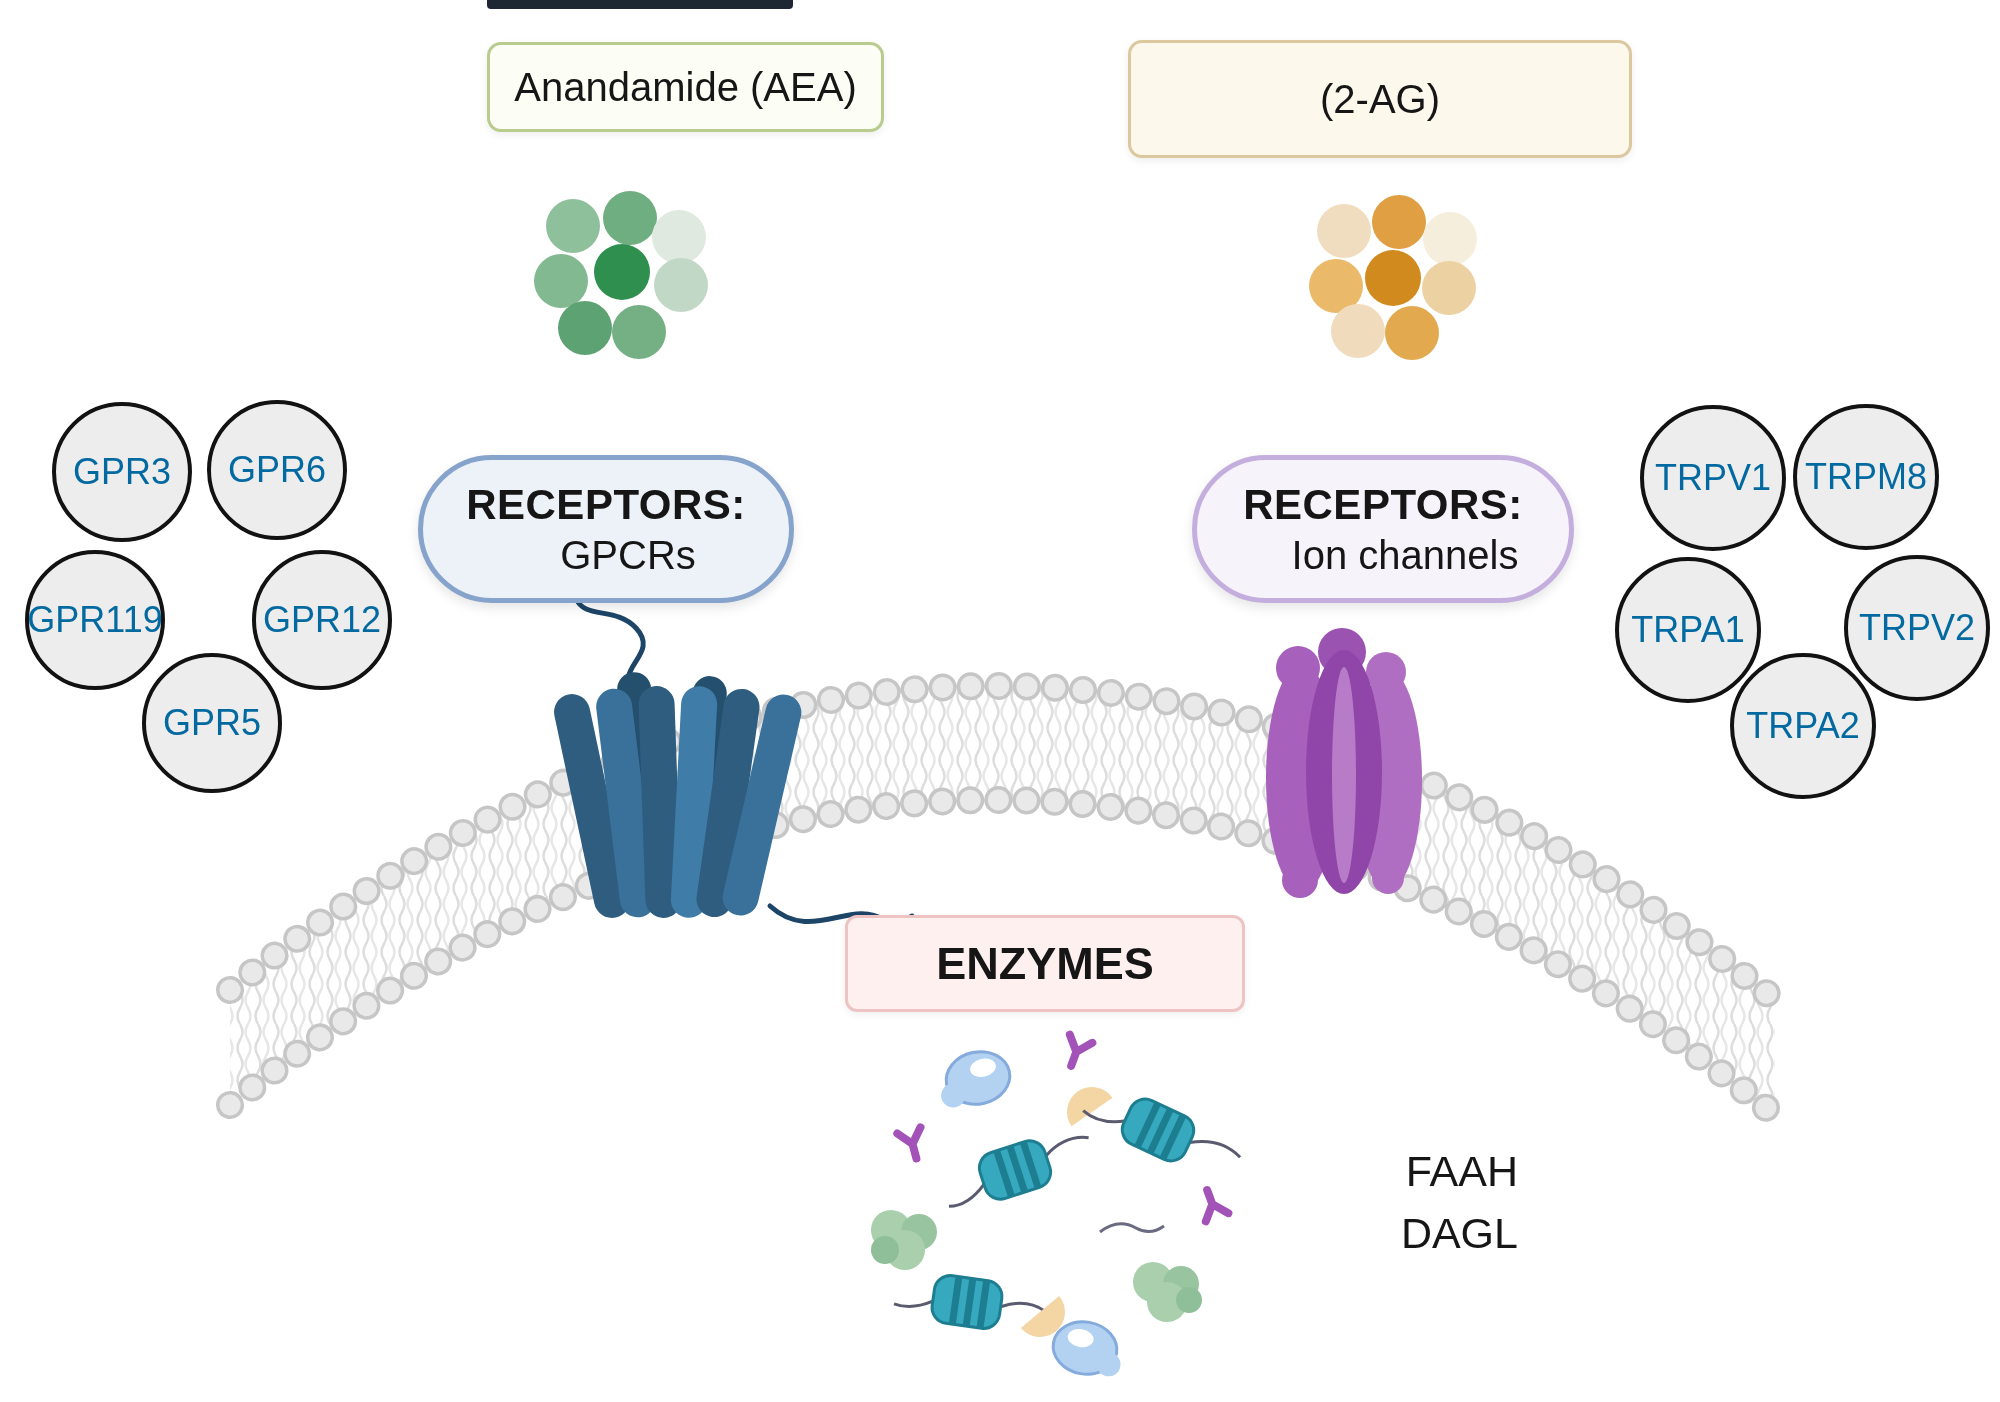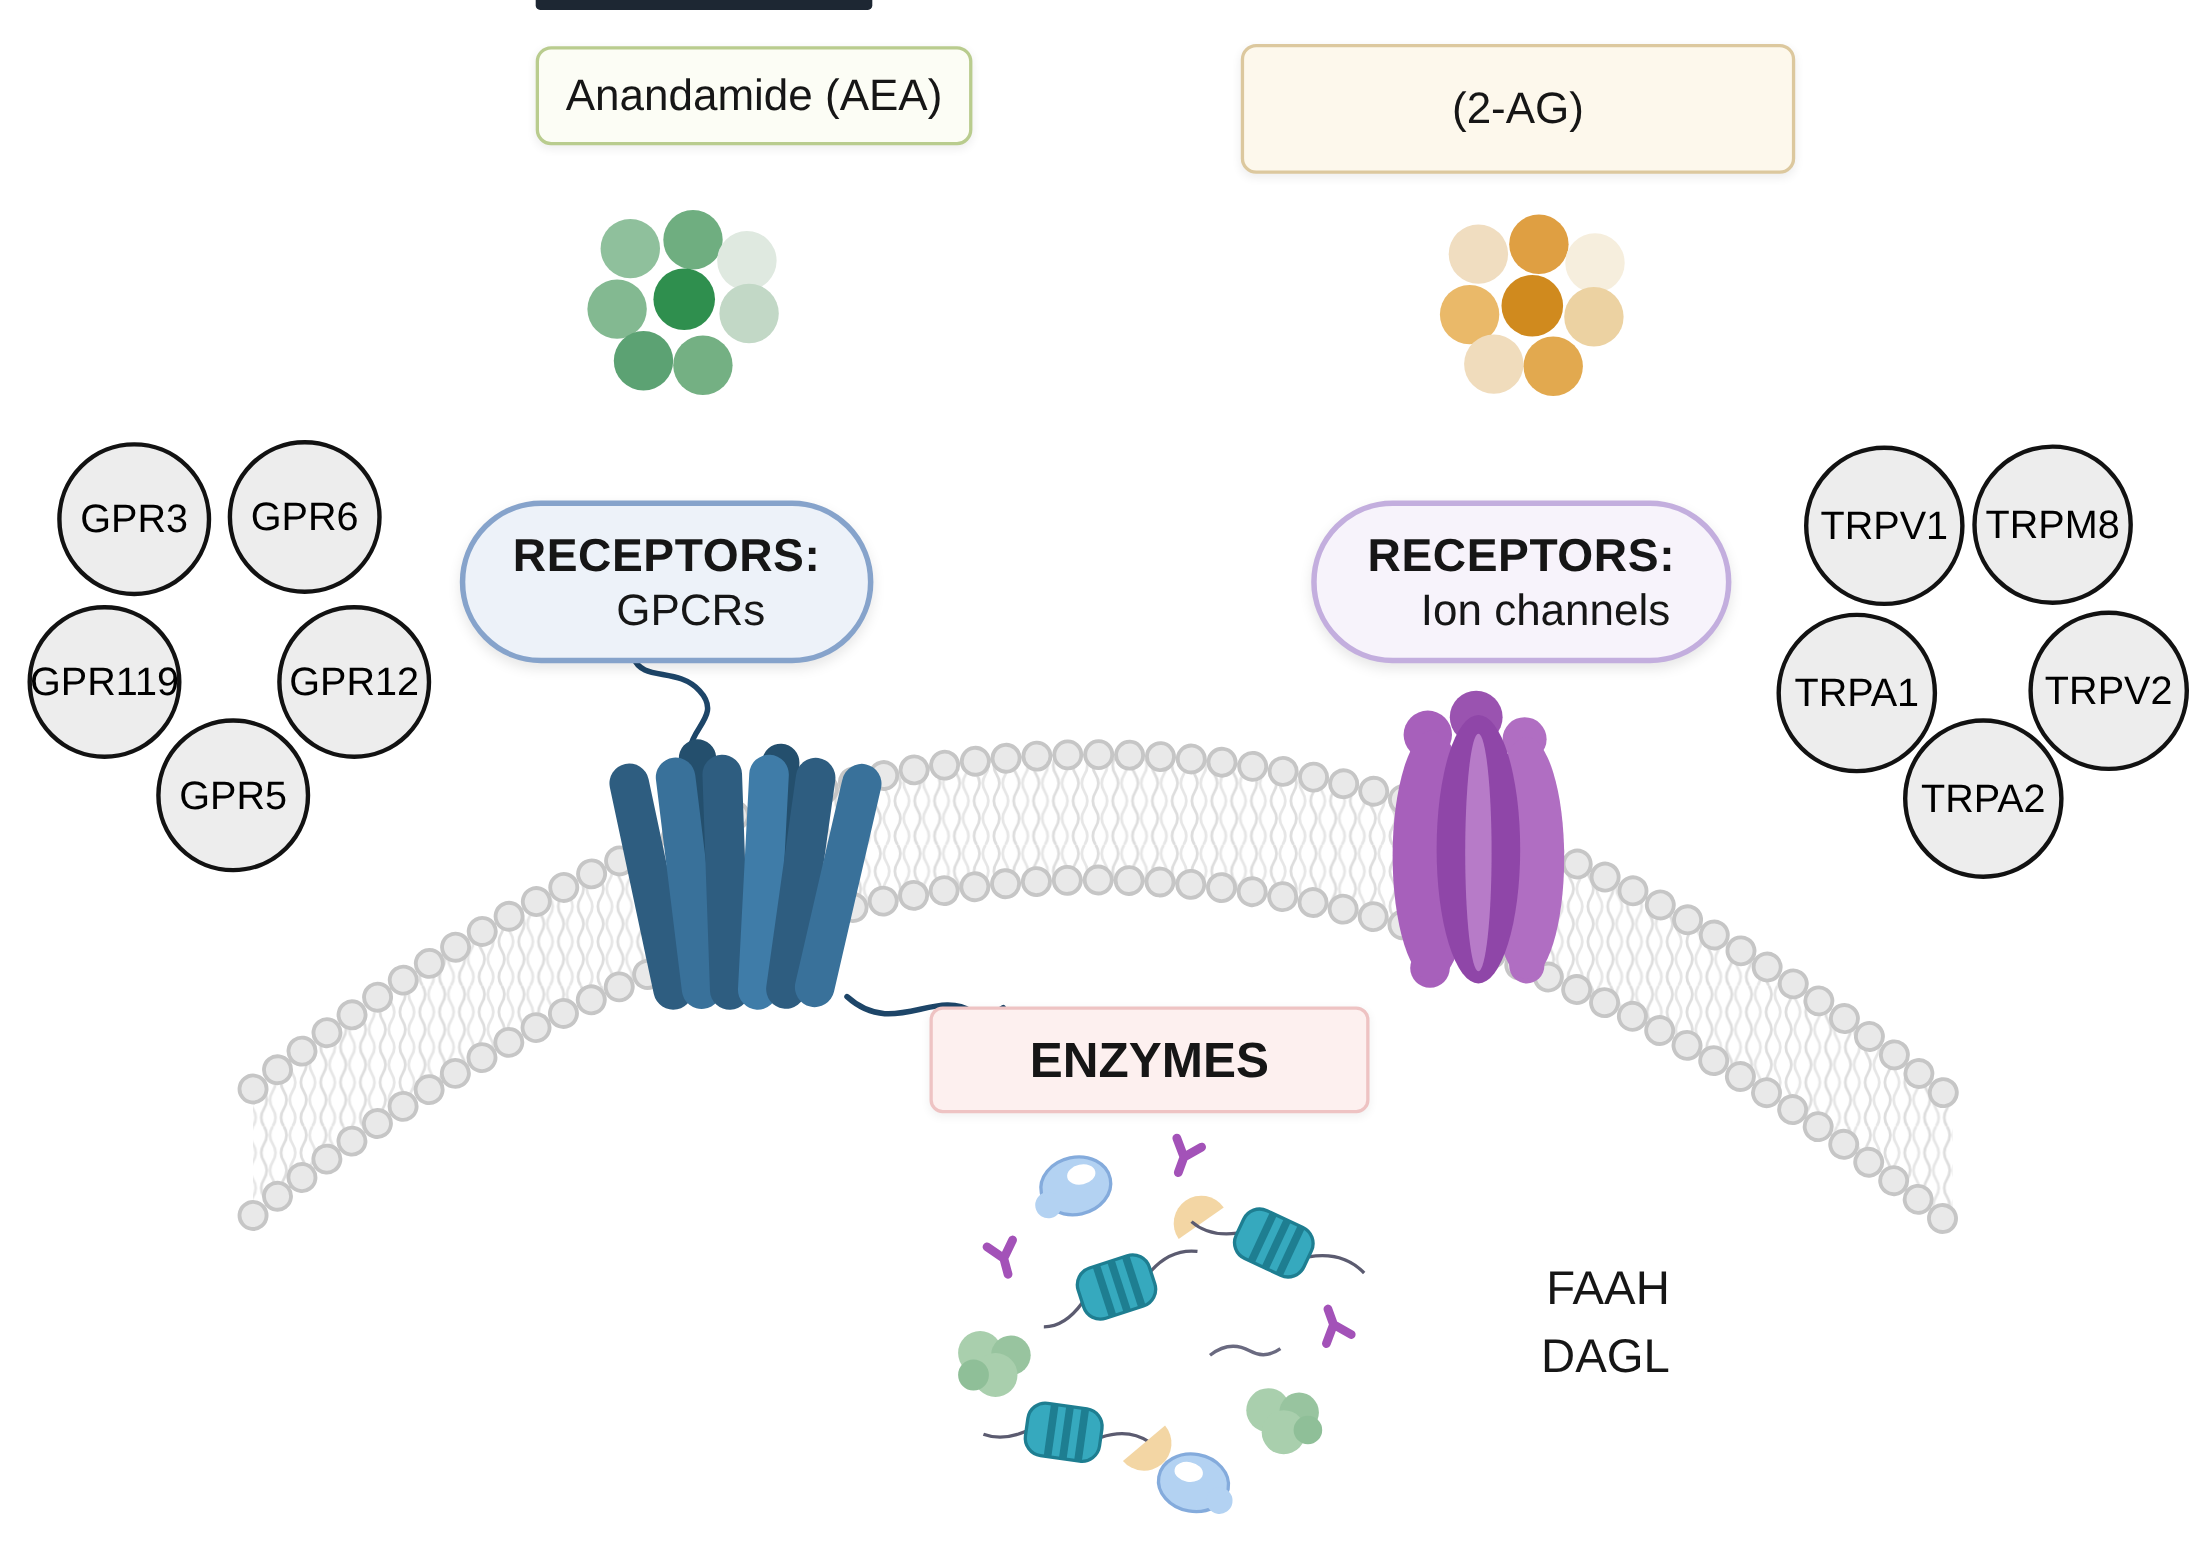--- a/index.html
+++ b/index.html
@@ -38,21 +38,21 @@
     background:#edf2f9; border:5px solid #86a3cb; }
   .pill.ion  { left:1192px; top:455px; width:382px; height:148px;
     background:#f7f3fb; border:5px solid #c3aede; }
   .pill-title { font-size:42px; font-weight:700; letter-spacing:0.5px; }
   .pill-sub   { font-size:40px; margin-top:4px;margin-left:44px; }
 
   .circle {
     position:absolute; width:140px; height:140px; border-radius:50%;
     background:#ededed; border:4px solid #121212;
     display:flex; align-items:center; justify-content:center;
-    font-size:36px; color:#000000;
+    font-size:36px; color:#0369a1;
   }
   .circle.big { width:146px; height:146px; }
 
   .enzymes-box {
     position:absolute; left:845px; top:915px; width:400px; height:97px;
     background:#fdf0ef; border:3px solid #eec3c3; border-radius:12px;
     display:flex; align-items:center; justify-content:center;
     font-size:45px; font-weight:700; box-shadow:0 3px 9px rgba(0,0,0,0.06);text-align:center;
   }
 

